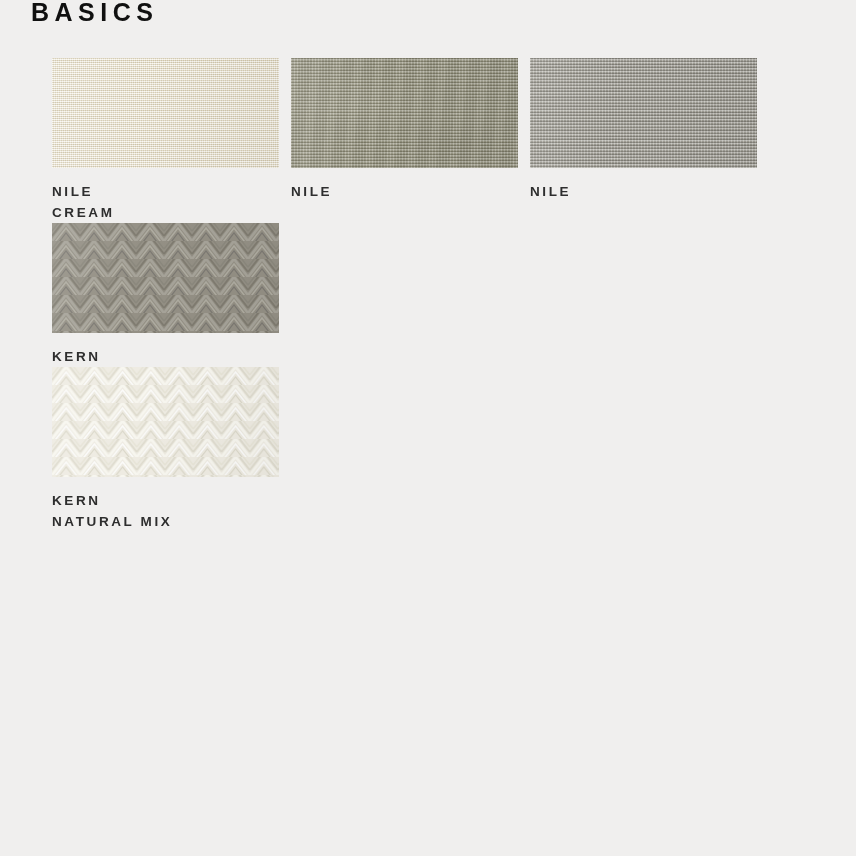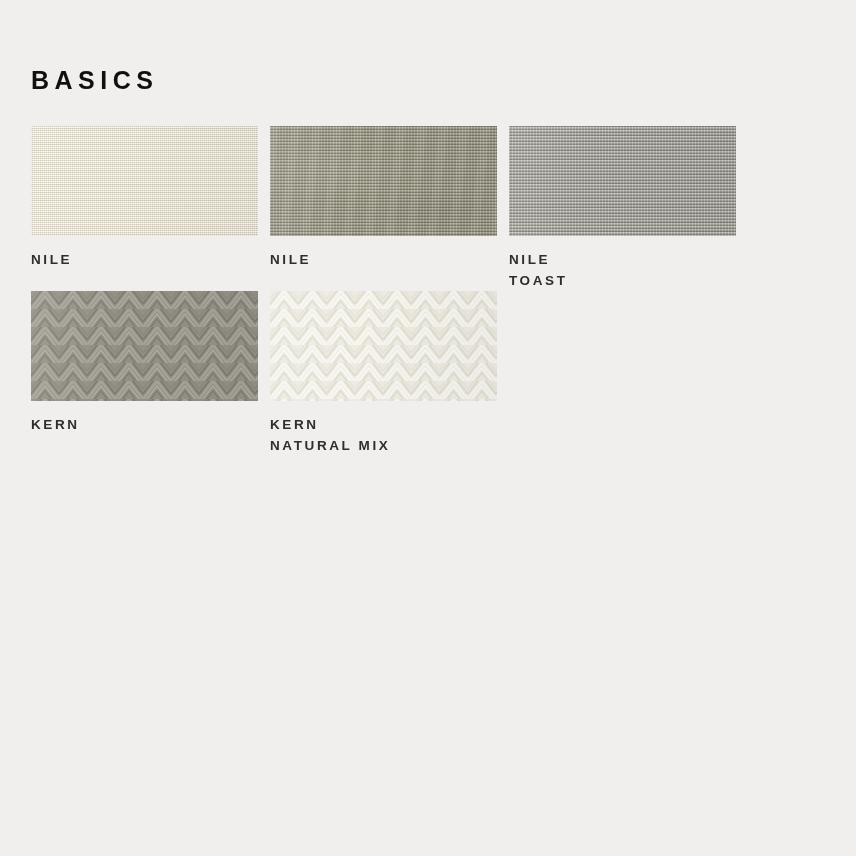--- a/index.html
+++ b/index.html
@@ -18,39 +18,39 @@
   .page {
     position: relative;
     width: 856px;
     height: 856px;
     box-sizing: border-box;
     padding: 0 0 0 31px;
   }
 
   .section-title {
     margin: 0;
-    padding-top: 68px;
     font-size: 25px;
     font-weight: 700;
     letter-spacing: 5.5px;
     color: #101010;
     line-height: 1;
     font-family: "Liberation Sans", sans-serif;
   }
 
   .swatch-grid {
     margin-top: 33px;
     display: block;
   }
 
   .swatch-row {
     display: flex;
     align-items: flex-start;
-  }
-  .swatch-row + .swatch-row { margin-top: 0px; }
+    margin-left: 21px;
+  }
+  .swatch-row + .swatch-row { margin-top: 0px; flex-direction: column; }
 
   .swatch-cell {
     width: 239px;
     margin-right: 0px;
     box-sizing: border-box;
   }
 
   .swatch-chip {
     width: 227px;
     height: 110px;
@@ -155,35 +155,35 @@
   <h1 class="section-title">BASICS</h1>
 
   <div class="swatch-grid">
 
     <div class="swatch-row row-1">
 
       <div class="swatch-cell">
         <div class="swatch-chip tex-nile-cream"></div>
         <div class="swatch-label">
           <span class="ln">NILE</span>
+          <span class="ln">CREAM</span>
         </div>
       </div>
 
       <div class="swatch-cell">
         <div class="swatch-chip tex-nile-stone"></div>
         <div class="swatch-label">
           <span class="ln">NILE</span>
         </div>
       </div>
 
       <div class="swatch-cell">
         <div class="swatch-chip tex-nile-toast"></div>
         <div class="swatch-label">
           <span class="ln">NILE</span>
-          <span class="ln">TOAST</span>
         </div>
       </div>
 
     </div>
 
     <div class="swatch-row row-2">
 
       <div class="swatch-cell">
         <div class="swatch-chip tex-herring tex-kern-tan">
           <span class="hb">

